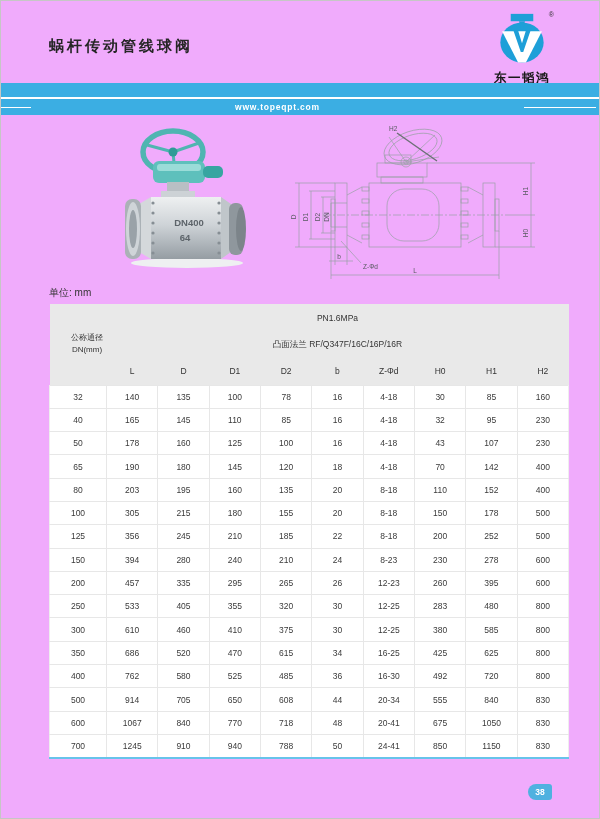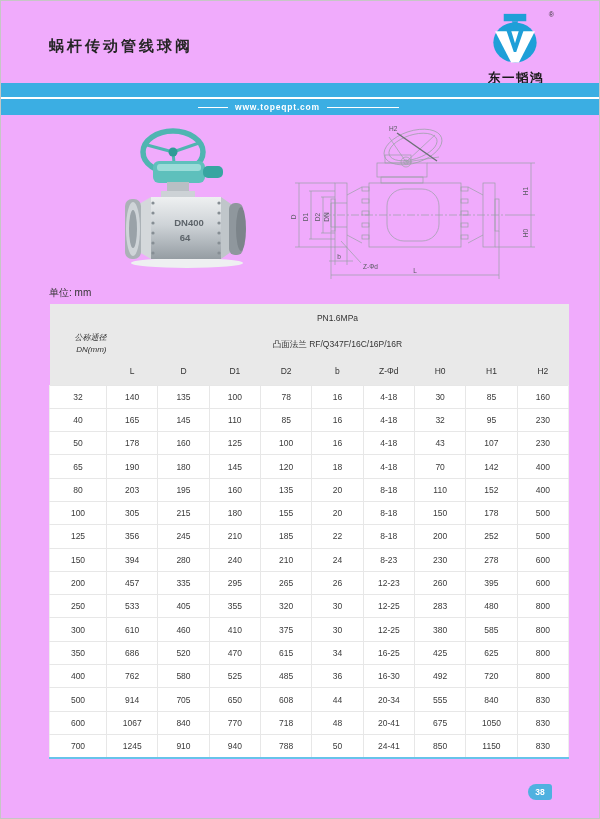--- a/index.html
+++ b/index.html
@@ -6,30 +6,30 @@
   html,body { background:#ffffff; font-family:"Liberation Sans","DejaVu Sans",sans-serif; }
   .page {
     position:relative; width:600px; height:819px; background:#f0abfc;
     border:1px solid #c6c6c6; overflow:hidden;
   }
   
   .doc-title {
     position:absolute; left:48px; top:36px;
     font-size:15px; font-weight:bold; color:#262626; letter-spacing:3px;
   }
-  .logo-block { position:absolute; left:487px; top:12px; width:68px; }
+  .logo-block { position:absolute; left:487px; top:12px; width:68px; text-align:center; }
   .logo-reg { position:absolute; right:2px; top:-2px; font-size:7px; color:#333; }
   .brand-name { margin-top:1px; font-size:12.5px; font-weight:bold; color:#1a1a1a; letter-spacing:1.5px; }
   
   .banner { position:absolute; left:0; right:0; top:82px; }
   .banner .stripe-a { height:14px; background:var(--accent); }
   .banner .stripe-gap { height:2px; background:#ffffff; }
   .banner .stripe-b {
     height:16px; background:var(--accent);
-    display:flex; align-items:center; justify-content:center;
+    display:flex; align-items:center; justify-content:space-between;
   }
   .banner .rule { height:1px; background:#ffffff; }
   .rule-left { width:30px; margin-right:7px; }
   .rule-right { width:72px; margin-left:7px; margin-right:3px; }
   .site-text { color:#ffffff; font-size:8.5px; font-weight:bold; letter-spacing:0.8px; }
   
   .photo-fig { position:absolute; left:110px; top:124px; }
   .drawing-fig { position:absolute; left:284px; top:120px; }
   
   .section-head {
@@ -39,21 +39,21 @@
   .section-title { font-size:11.5px; font-weight:bold; color:#222; letter-spacing:0.5px; }
   .unit-note { font-size:10px; color:#333; }
   
   .dim-table-wrap { position:absolute; left:48px; top:303px; width:520px; }
   table { width:520px; border-collapse:collapse; table-layout:fixed; border-bottom:2px solid var(--accent-light); }
   col.dn-col { width:57px; }
   thead th { background:var(--header-bg); font-weight:normal; font-size:8.5px; color:#333; }
   tr.h-row1 th { height:27px; }
   tr.h-row2 th { height:27px; }
   tr.h-row3 th { height:27px; }
-  th.dn-head { text-align:right; padding-left:18px; font-size:8px; line-height:1.55; color:#333; vertical-align:middle;font-style:italic; }
+  th.dn-head { text-align:center; padding-left:18px; font-size:8px; line-height:1.55; color:#333; vertical-align:middle; }
   tbody td {
     height:23.3px; text-align:center; vertical-align:middle;
     font-size:8.5px; color:#3a3a3a;
     border:1px solid #e7e7e7; background:#fff;
   }
   tbody tr td:first-child { border-left:1px solid #eeeeee; }
   tbody tr td:last-child { border-right:1px solid #eeeeee; }
   
   .page-badge {
     position:absolute; left:518px; top:783px; width:24px; height:16px;

